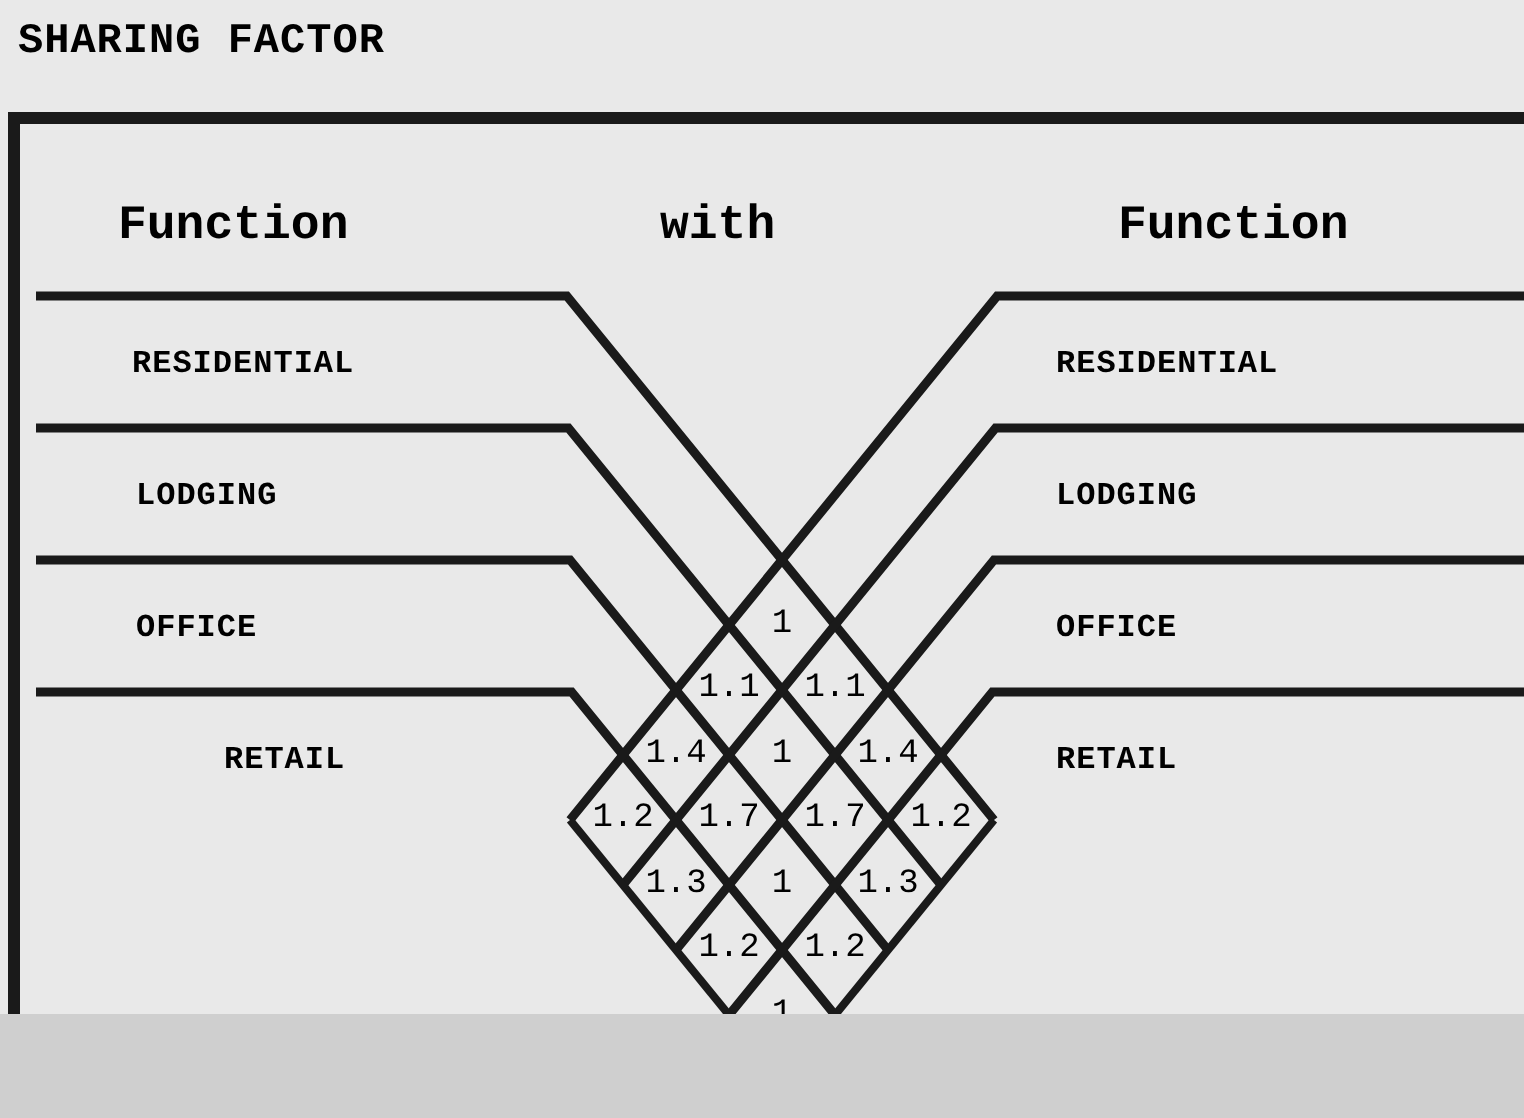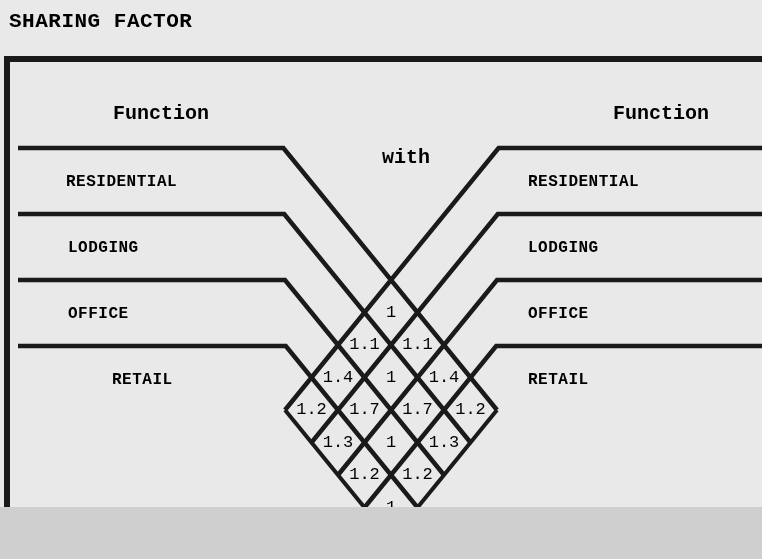--- a/index.html
+++ b/index.html
@@ -26,28 +26,28 @@
     left: 9px;
     top: 10px;
     font-size: 21px;
     font-weight: 700;
     letter-spacing: 0.5px;
     white-space: nowrap;
   }
   .hdr {
     position: absolute;
     top: 101px;
-    font-size: 20px;
+    font-size: 24px;
     font-weight: 700;
-    text-align: right;
+    text-align: left;
     line-height: 26px;
     white-space: nowrap;
   }
   .hdr-left   { left: 59px;  width: 150px; }
-  .hdr-mid    { left: 330px; width: 100px; margin-top: 44px; }
+  .hdr-mid    { left: 330px; width: 100px; }
   .hdr-right  { left: 559px; width: 150px; }
   .fn-label {
     position: absolute;
     font-size: 16px;
     font-weight: 700;
     line-height: 28px;
     letter-spacing: 0.5px;
     white-space: nowrap;
   }
   .cell {

